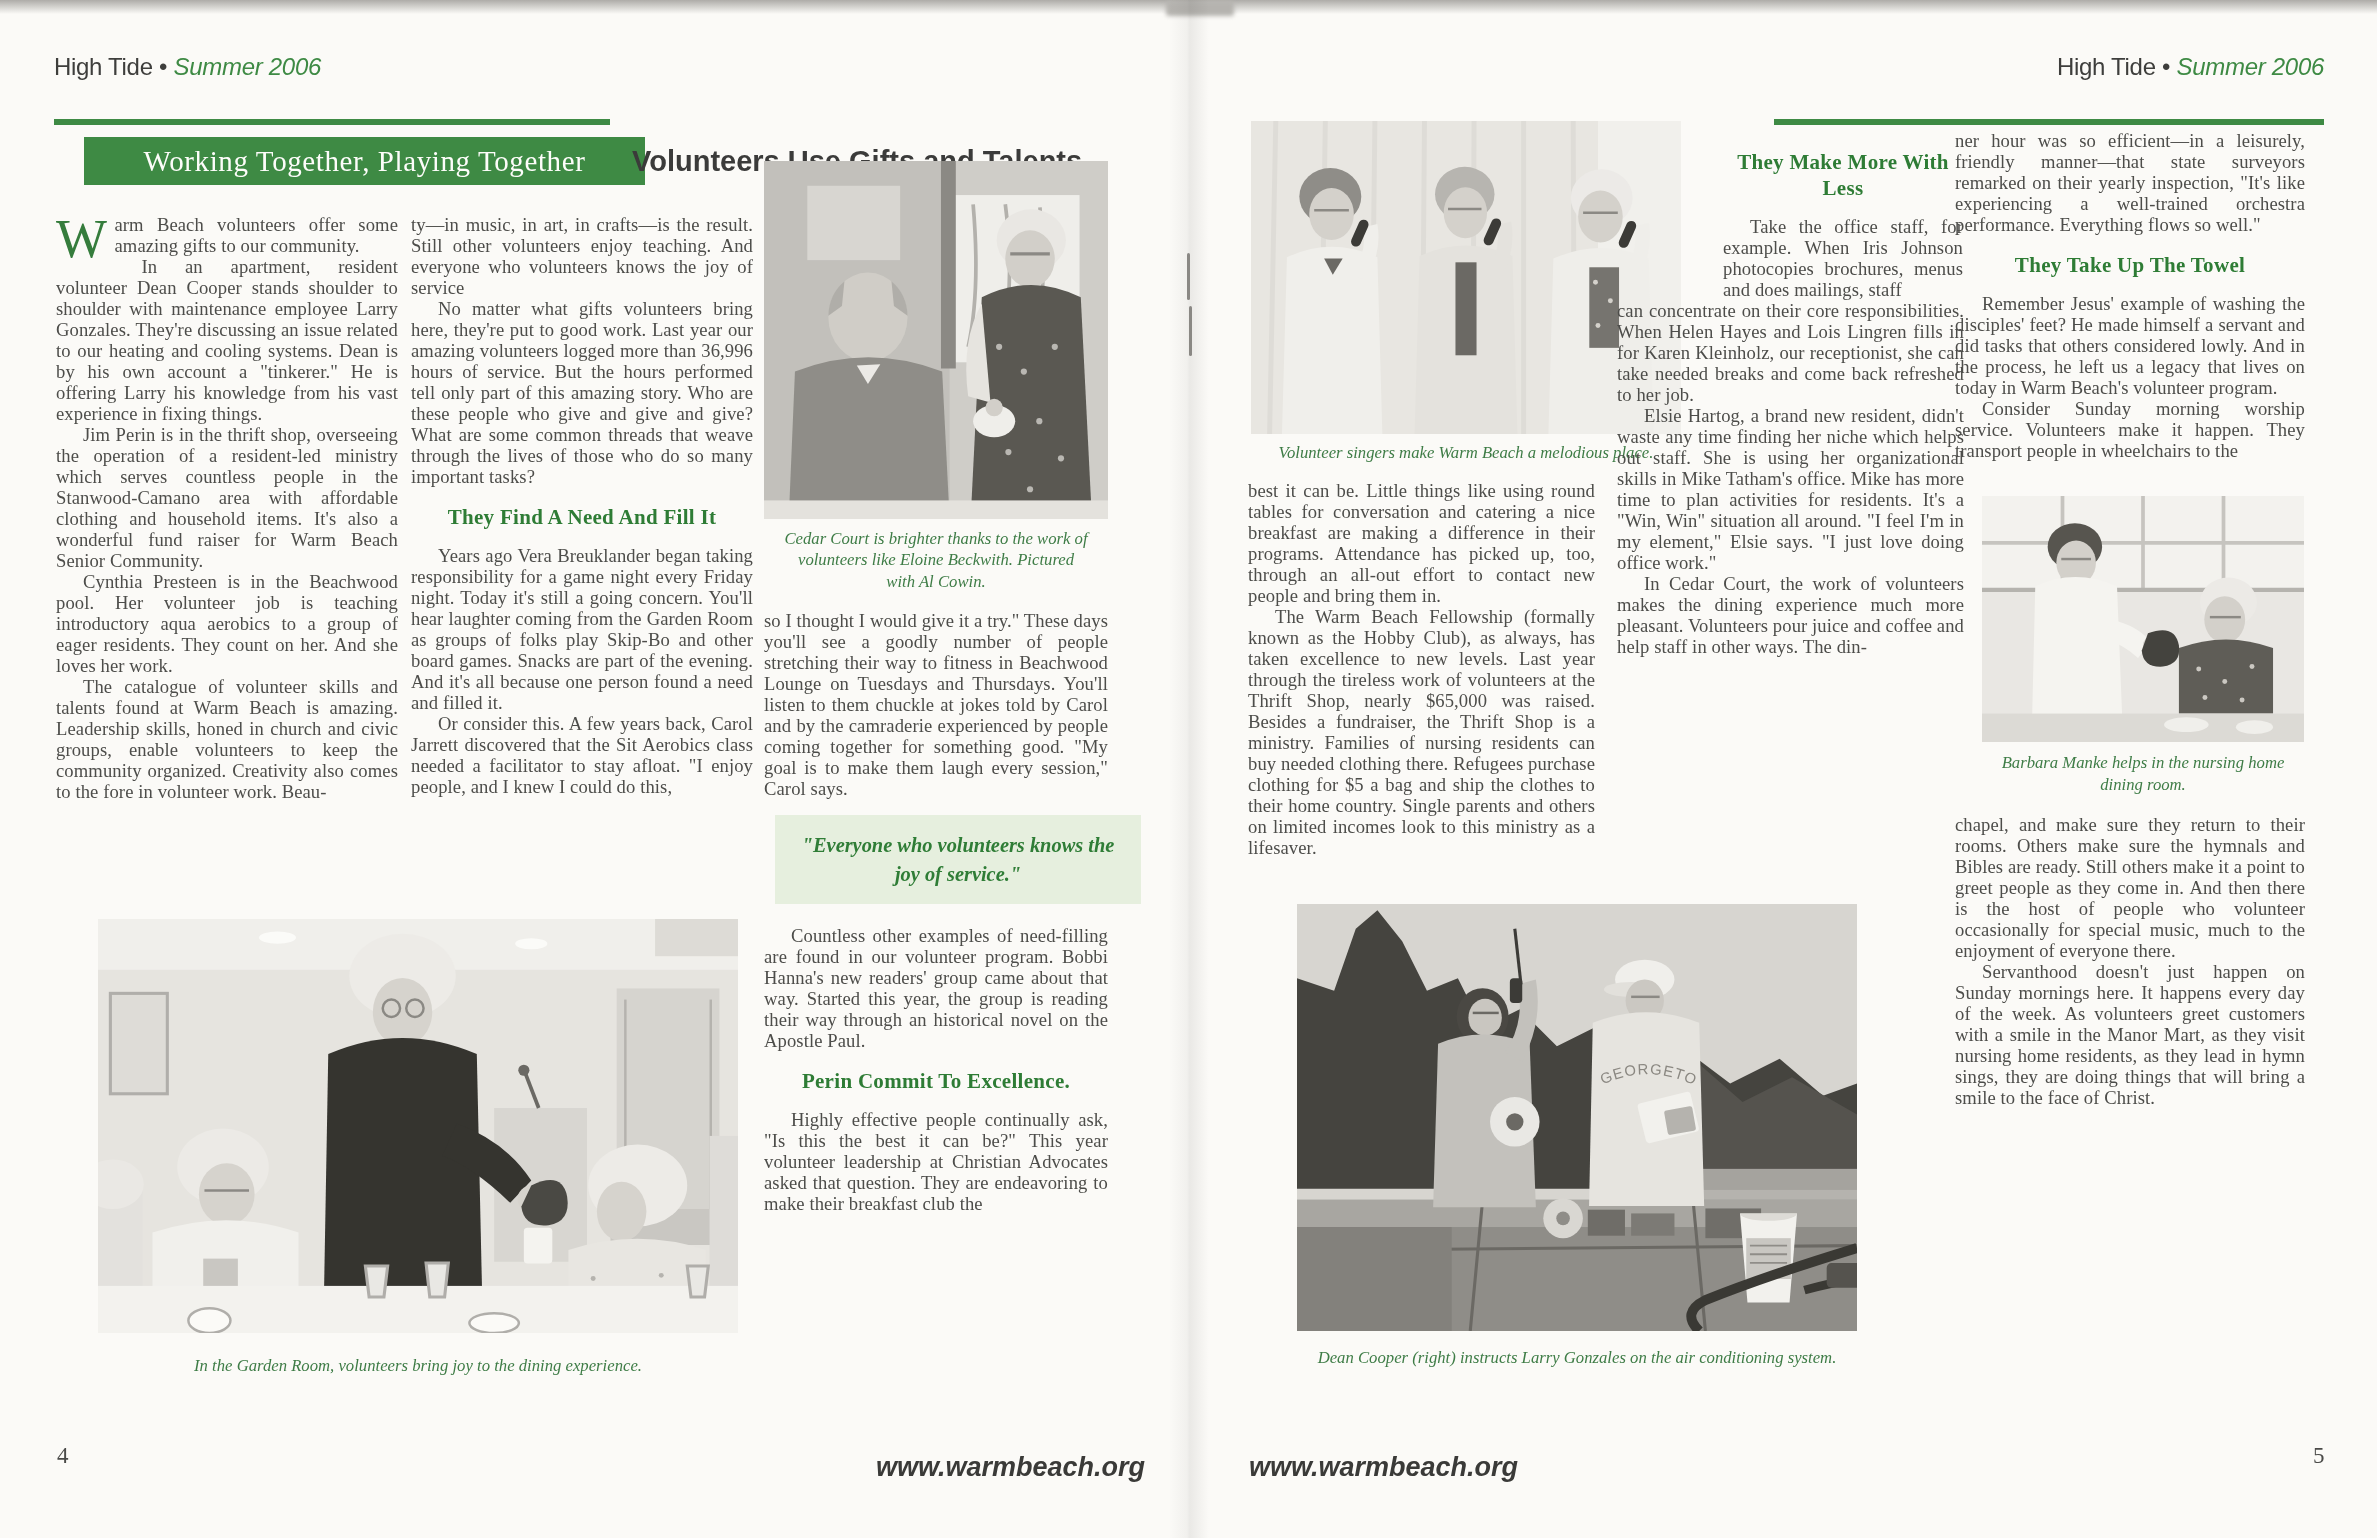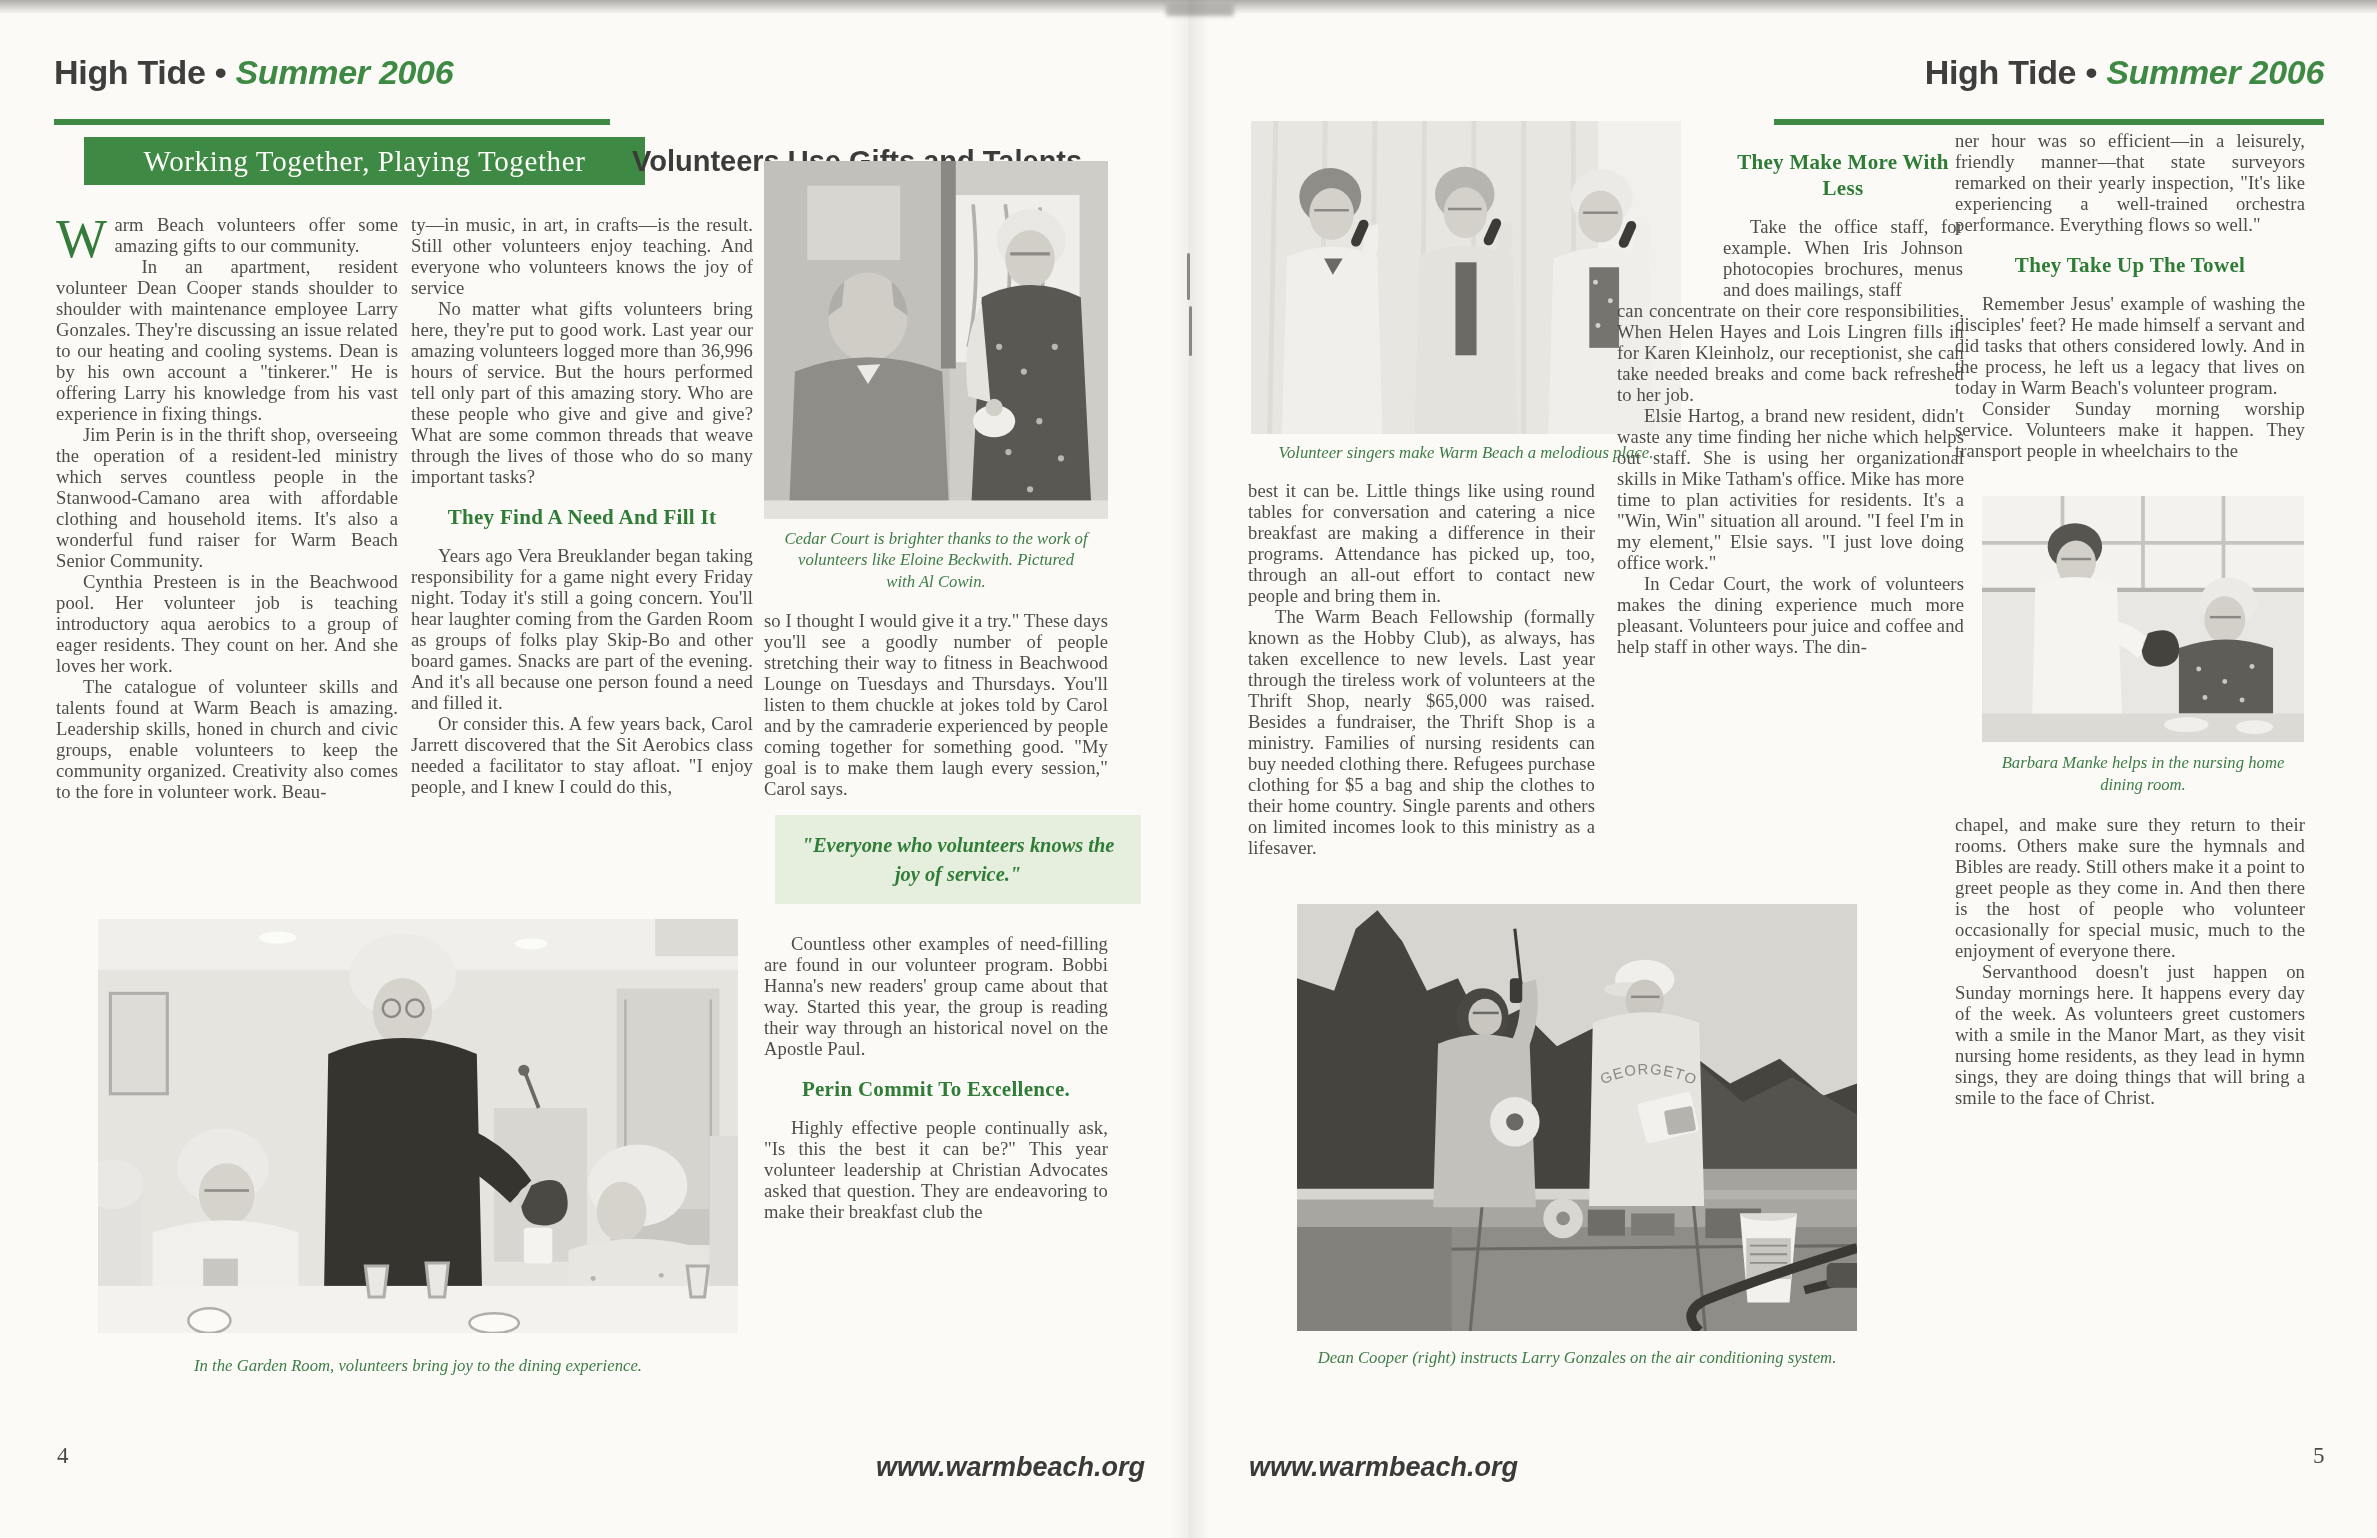--- a/index.html
+++ b/index.html
@@ -7,21 +7,21 @@
           font-family:"Liberation Serif",serif;color:#4d4d4a;}
   
   .top-band{position:absolute;left:0;top:0;width:2377px;height:13.6px;
             background:linear-gradient(#aeaca8,rgba(251,250,247,0));}
   .notch{position:absolute;left:1166px;top:1.2px;width:68px;height:15px;background:#b5b3af;
          border-radius:3.1px;filter:blur(1.9px);}
   .gutter{position:absolute;left:1169px;top:0;width:40px;height:1539px;
           background:linear-gradient(90deg,rgba(0,0,0,0) 0%,rgba(60,60,58,0.05) 45%,rgba(60,60,58,0.09) 52%,rgba(0,0,0,0) 100%);}
   .scan-mark{position:absolute;background:#8a8884;border-radius:1.9px;}
   
-  .hdr{position:absolute;font-family:"Liberation Sans",sans-serif;font-size:34px;font-weight:700;
+  .hdr{position:absolute;font-family:"Liberation Sans",sans-serif;font-size:24px;font-weight:400;
        color:#3e3e3c;white-space:nowrap;letter-spacing:-0.3px;}
   .hdr .issue{font-style:italic;color:#3e8a44;}
   .rule{position:absolute;height:5.6px;background:#3e8a44;}
   .kicker{position:absolute;background:#3e8a44;color:#fdfdfa;display:flex;align-items:center;
           justify-content:center;font-size:29px;letter-spacing:0.6px;font-family:"Liberation Serif",serif;margin-left:31px;}
   .headline{position:absolute;font-family:"Liberation Sans",sans-serif;font-weight:700;
             font-size:29px;color:#3b3b3a;white-space:nowrap;}
   
   .col{position:absolute;}
   .bp{font-size:18.6px;line-height:21px;text-align:justify;text-indent:27px;margin:0;
@@ -109,21 +109,21 @@
         <path d="M104 250 a64 72 0 0 1 26 -56 l-4 40 z" fill="#b0aea9"></path>
         <path d="M232 250 a64 72 0 0 0 -26 -56 l4 40 z" fill="#b0aea9"></path>
         <path d="M50 340 q118 -46 238 0 l12 238 l-260 0 z" fill="#8f8d88"></path>
         <path d="M150 330 l18 30 l20 -32 z" fill="#eceae6"></path>
         <rect x="0" y="548" width="556" height="30" fill="#e4e2dd"></rect>
       </svg>
     </div>
     <div class="cap" style="margin:8.7px 18.6px 0 18.6px;">Cedar Court is brighter thanks to the work of volunteers like Eloine Beckwith. Pictured with Al Cowin.</div>
     <p class="bp noind" style="margin-top:17.3px;">so I thought I would give it a try."  These days you'll see a goodly number of people stretching their way to fitness in Beachwood Lounge on Tuesdays and Thursdays. You'll listen to them chuckle at jokes told by Carol and by the camraderie experienced by people coming together for something good. "My goal is to make them laugh every session," Carol says.</p>
     <div class="quote">"Everyone who volunteers knows the joy of service."</div>
-    <p class="bp" style="margin-top:29px;">Countless other examples of need-filling are found in our volunteer program. Bobbi Hanna's new readers' group came about that way. Started this year, the group is reading their way through an historical novel on the Apostle Paul.</p>
+    <p class="bp" style="margin-top:21px;">Countless other examples of need-filling are found in our volunteer program. Bobbi Hanna's new readers' group came about that way. Started this year, the group is reading their way through an historical novel on the Apostle Paul.</p>
     <div class="ghead">Perin Commit To Excellence.</div>
     <p class="bp">Highly effective people continually ask, "Is this the best it can be?" This year volunteer leadership at Christian Advocates asked that question. They are endeavoring to make their breakfast club the</p>
   </div>
 
   <div class="photo" style="position:absolute;left:98px;top:919px;width:640px;height:414px;">
     <svg viewBox="0 0 1034 668" preserveAspectRatio="none">
       <rect width="1034" height="668" fill="#e6e4df"></rect>
       <rect x="0" y="0" width="1034" height="82" fill="#f0efeb"></rect>
       <ellipse cx="290" cy="30" rx="30" ry="10" fill="#fbfbf8"></ellipse>
         <ellipse cx="700" cy="40" rx="26" ry="9" fill="#fbfbf8"></ellipse>

